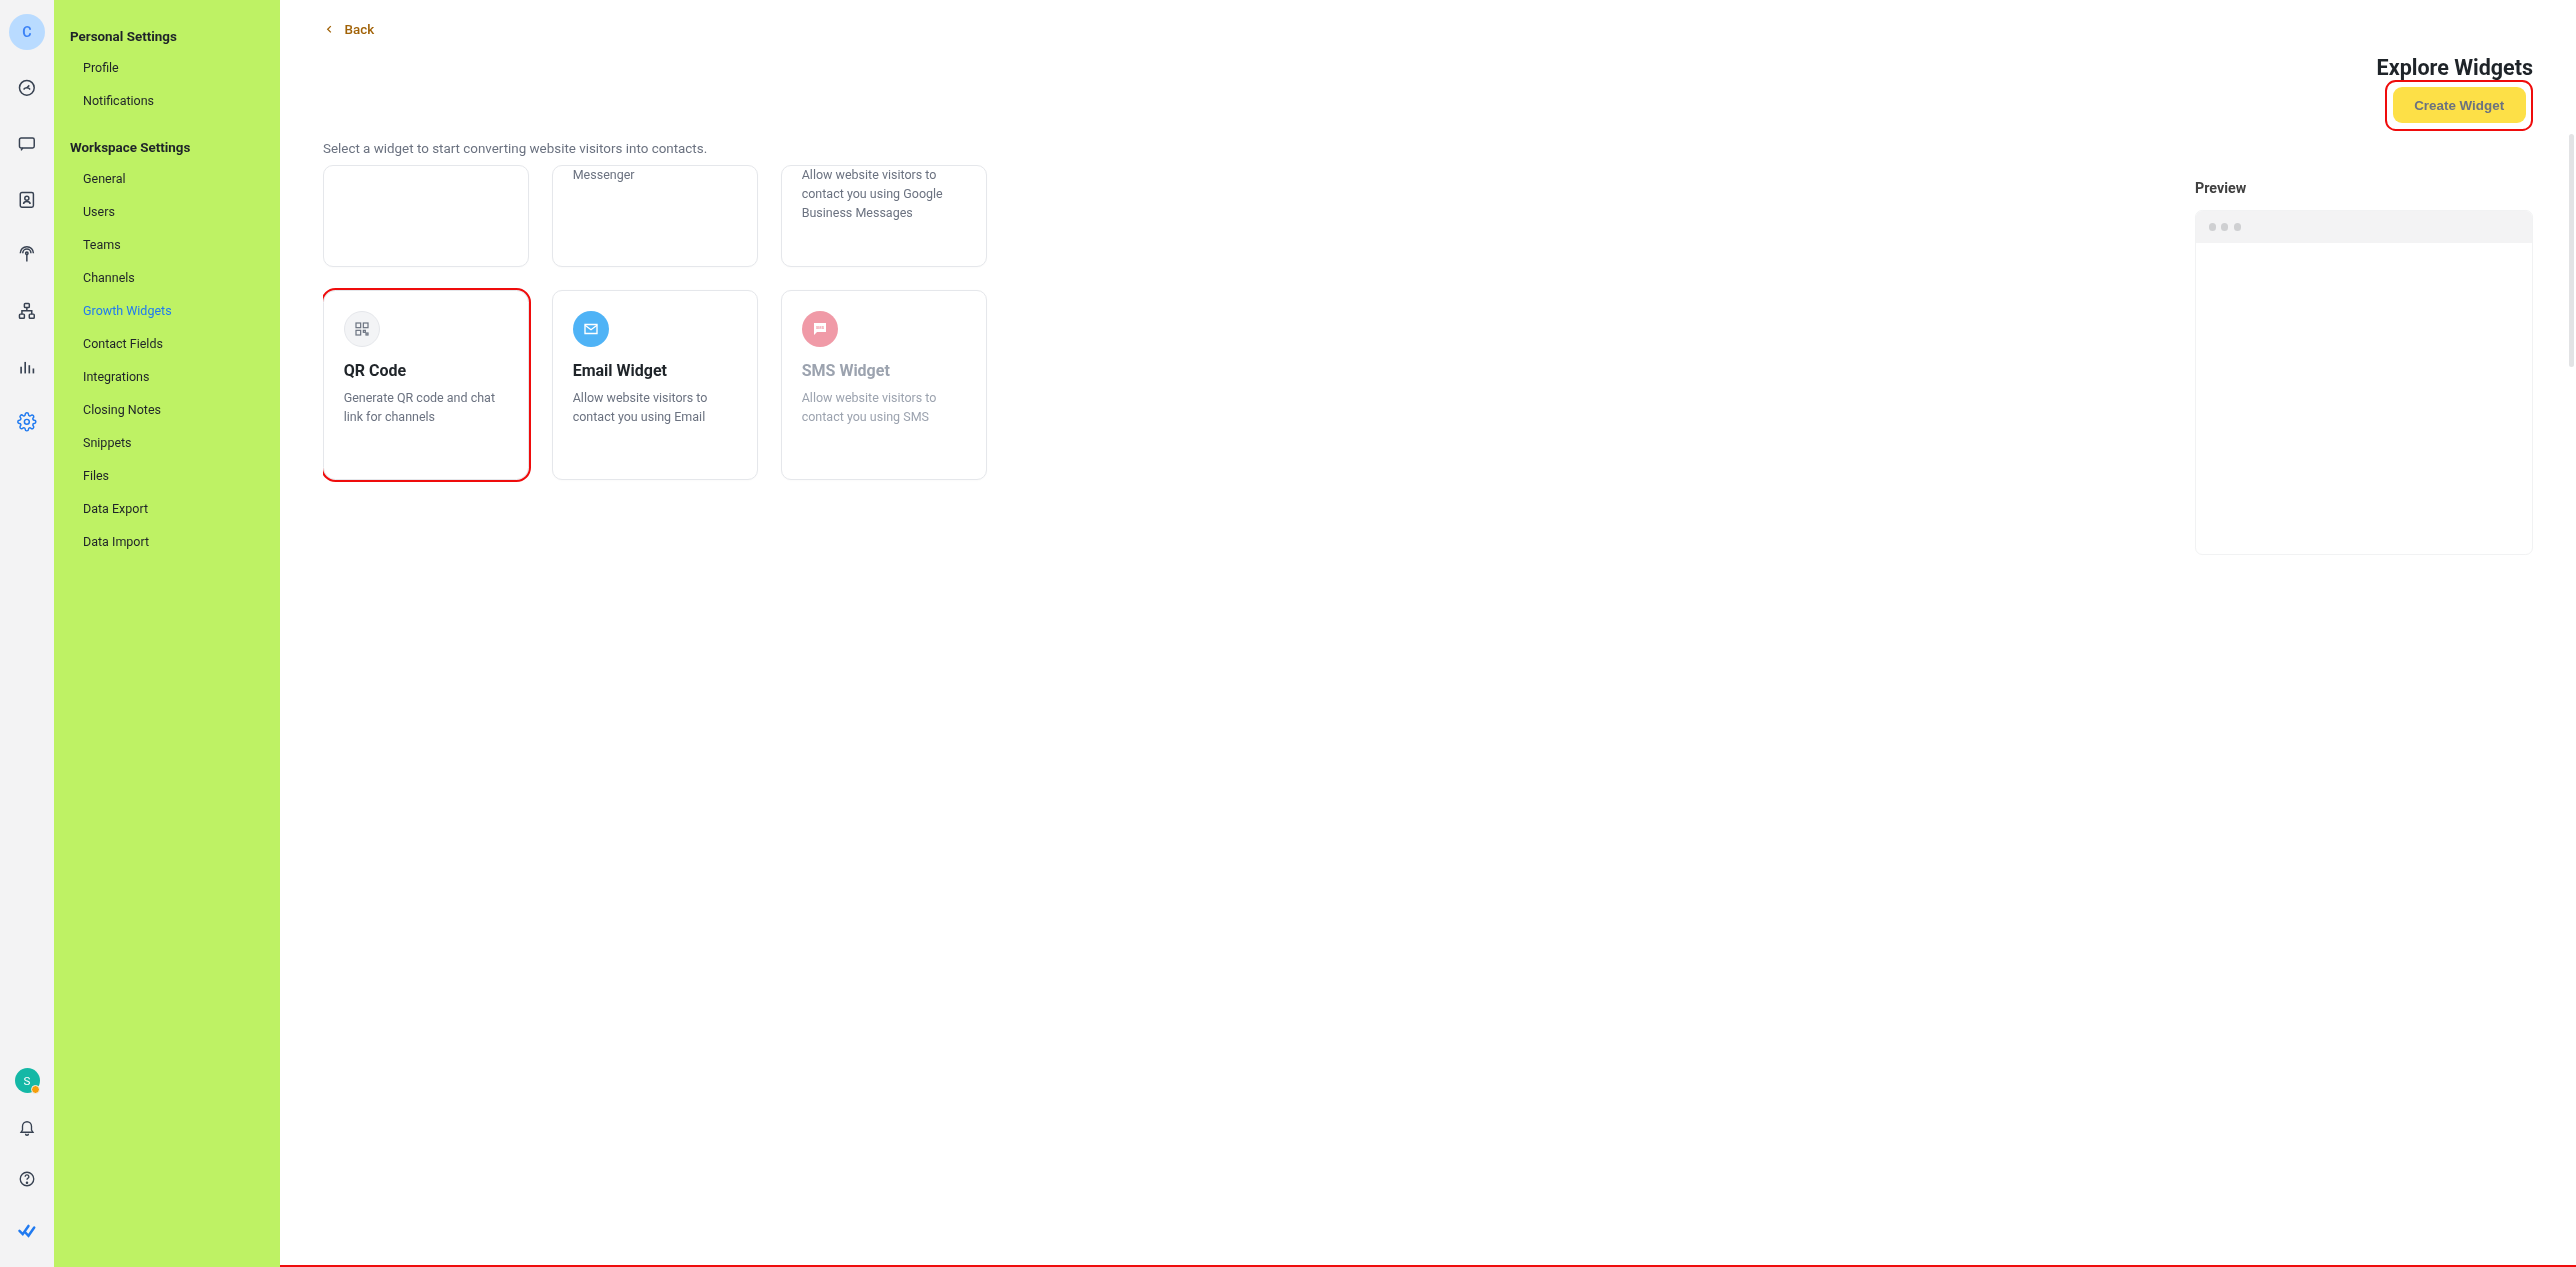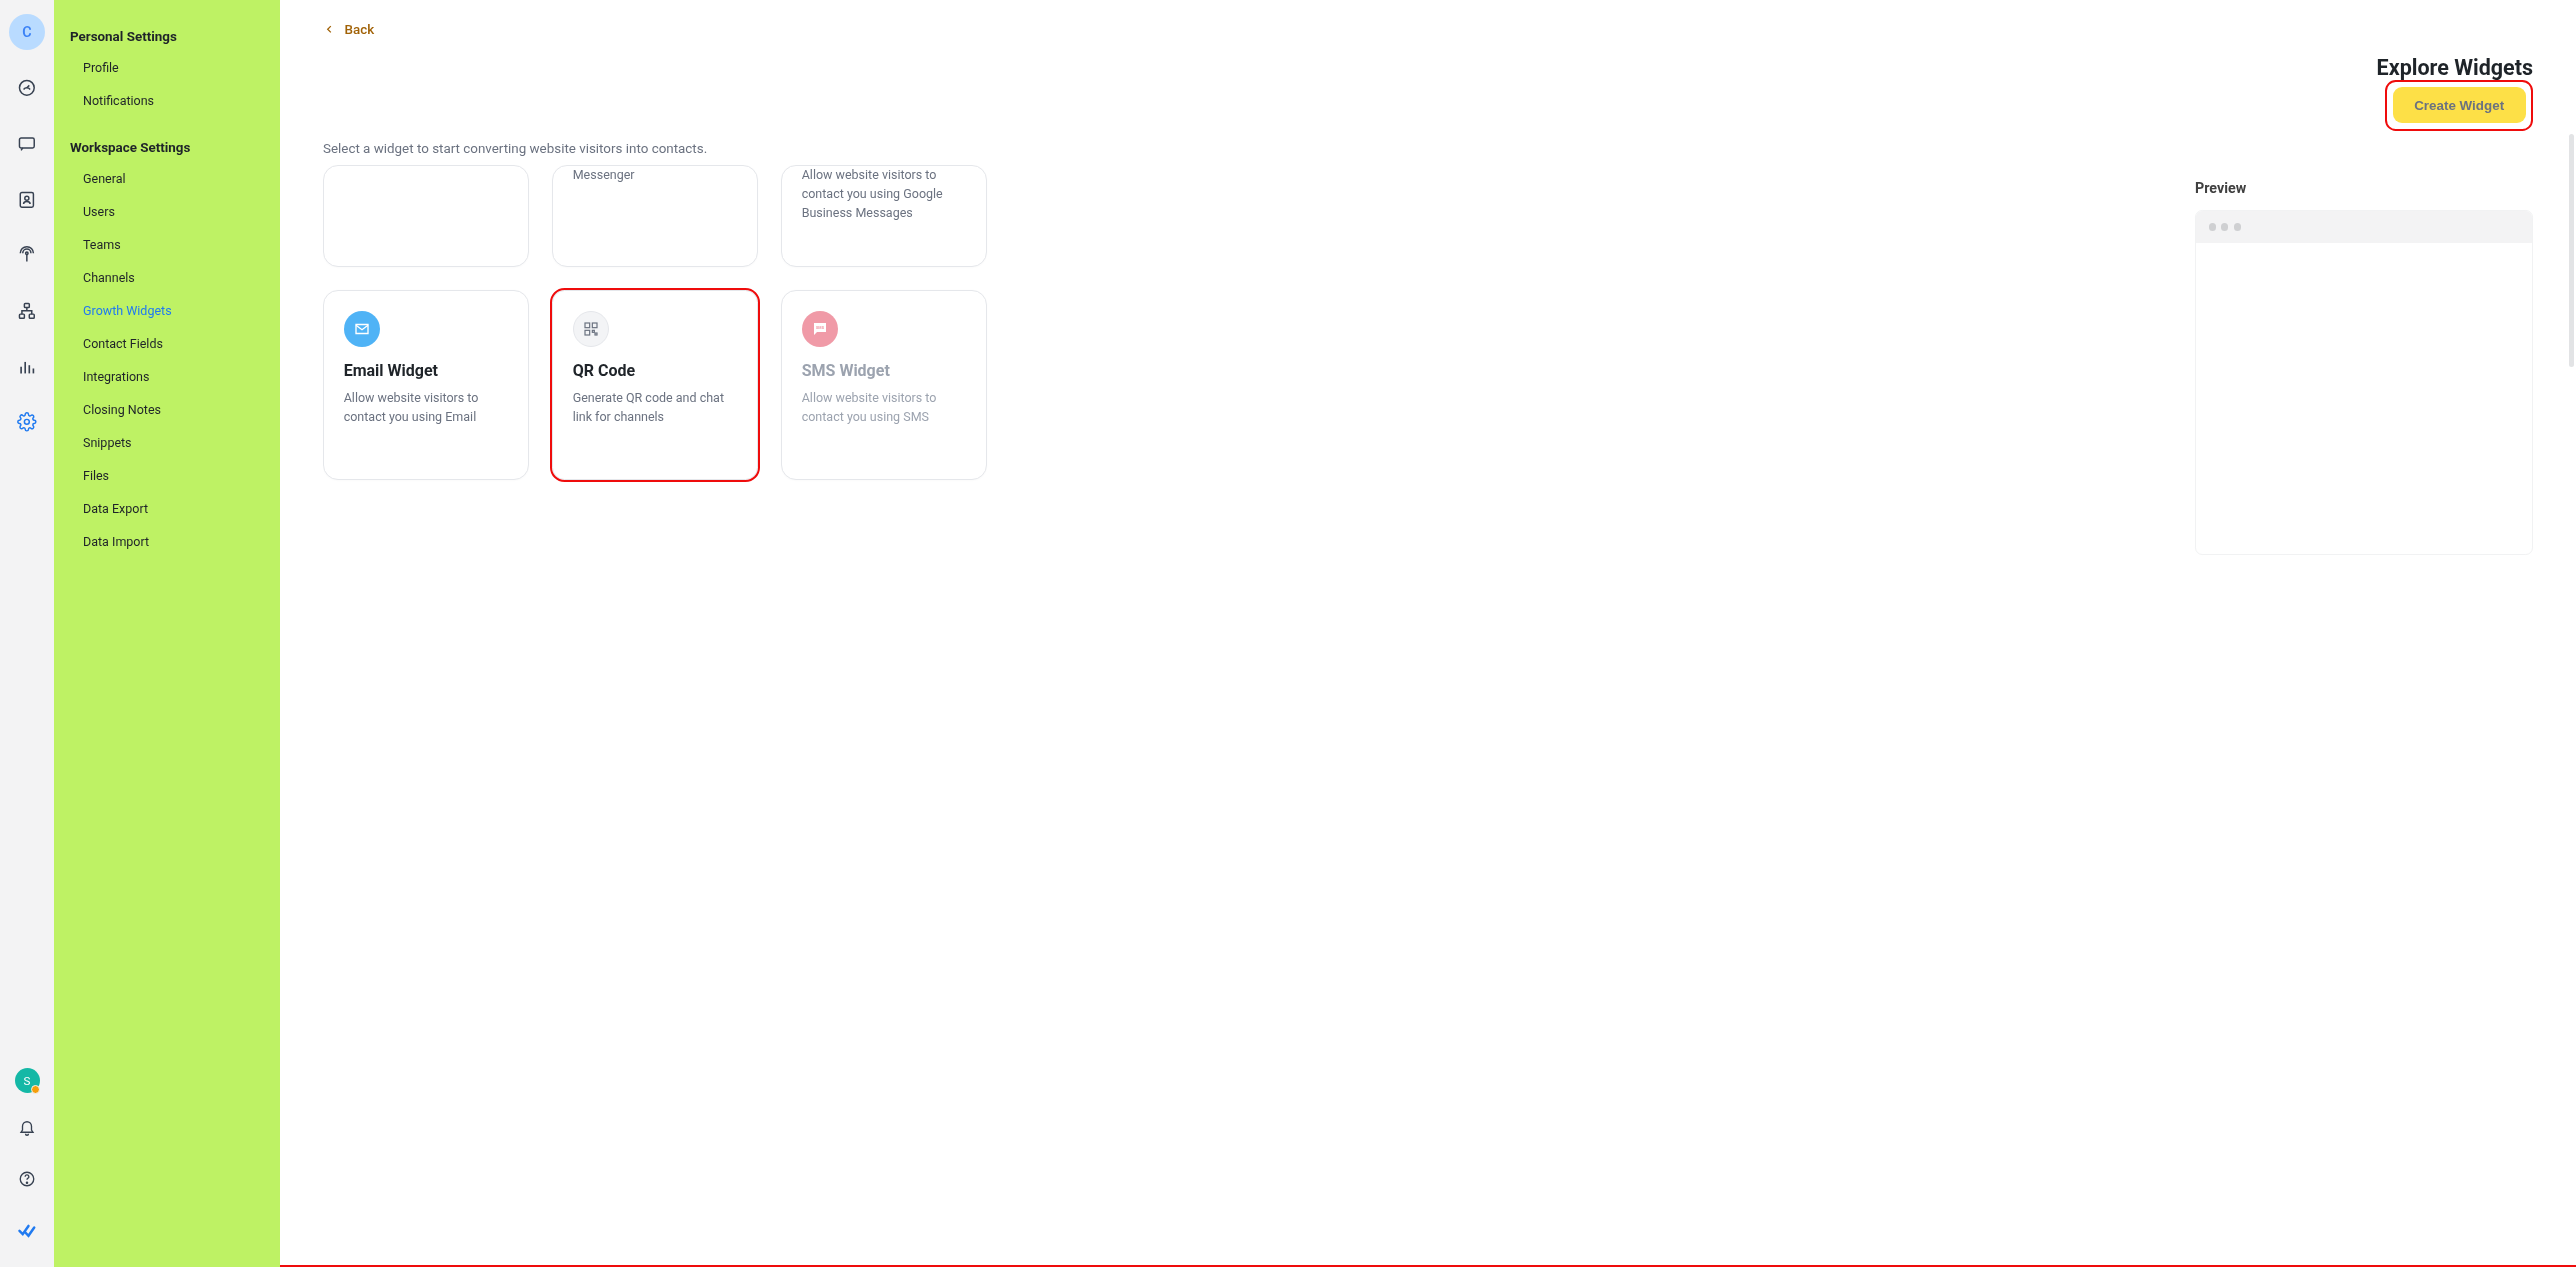--- a/index.html
+++ b/index.html
@@ -29,21 +29,21 @@
   .back { display:flex; align-items:center; gap:9px; color:#a16207; font-size:13.4px; font-weight:500; cursor:pointer; margin-bottom:18px; }
   .title-row { display:flex; justify-content:space-between; align-items:flex-end;flex-direction:column; }
   .page-title { font-size:21.5px; font-weight:700; color:#1f2429; }
   .subtitle { color:#6b7280; font-size:13.4px; margin-top:10.7px; }
   .create-btn-wrap { border:2.7px solid #ef0c0c; border-radius:10.7px; padding:5.4px; }
   .create-btn { background:#fde047; color:#6b7280; border:none; border-radius:9px; padding:10.7px 21.5px; font-size:13.4px; font-weight:600; cursor:default; }
 
   .content-row { flex:1; display:flex; padding: 0 43px 27px 43px; gap:36px; overflow:hidden; }
   .cards-col { flex:1; overflow-y:auto; padding-top:0; position:relative; }
   .cards-grid { display:grid; grid-template-columns: repeat(3, 206px); gap:23px; }
-  .card { border:0.9px solid #e5e7eb; border-radius:15px; padding:19.7px; background:#fff; cursor:pointer; min-height:190px; display:flex; flex-direction:column; box-shadow: 0 0.9px 1.8px rgba(0,0,0,0.02); }
+  .card { border:0.9px solid #e5e7eb; border-radius:10px; padding:19.7px; background:#fff; cursor:pointer; min-height:190px; display:flex; flex-direction:column; box-shadow: 0 0.9px 1.8px rgba(0,0,0,0.02); }
   .card.partial { min-height: auto; padding-top: 0; justify-content: flex-start; }
   .card .card-icon { width:36px; height:36px; border-radius:50%; display:flex; align-items:center; justify-content:center; margin-bottom:14.3px; }
   .card .card-title { font-weight:700; font-size:16px; color:#1f2429; margin-bottom:9px; }
   .card .card-desc { font-size:12.5px; color:#6b7280; line-height:1.5; }
   .card.disabled .card-title { color:#9ca3af; }
   .card.disabled .card-desc { color:#9ca3af; }
   .card.highlighted { outline:2.7px solid #ef0c0c; border-radius:12.5px; }
 
   .icon-blue { background:#4fb3f6; color:#fff; }
   .icon-light { background:#f3f4f6; color:#6b7280; }
@@ -187,45 +187,45 @@
           <div class="card partial" style="min-height:102px;">
             <div class="card-desc" style="min-height:36px;"></div>
           </div>
           <div class="card partial" style="min-height:102px;">
             <div class="card-desc">Messenger</div>
           </div>
           <div class="card partial" style="min-height:102px;">
             <div class="card-desc">Allow website visitors to contact you using Google Business Messages</div>
           </div>
 
-          <div class="card">
-            <div class="card-icon icon-blue">
-              <svg width="18" height="18" viewBox="0 0 24 24" fill="#fff">
-                  <path d="M4 6h16v12H4z" fill="none" stroke="#fff" stroke-width="1.8"></path>
-                  <path d="M4 7l8 6 8-6" fill="none" stroke="#fff" stroke-width="1.8"></path>
-                </svg>
-            </div>
-            <div class="card-title">Email Widget</div>
-            <div class="card-desc">Allow website visitors to contact you using Email</div>
-          </div>
-
           <div class="card highlighted">
             <div class="card-icon icon-light" style="border:0.9px solid #e5e7eb;">
               <svg width="16" height="16" viewBox="0 0 24 24" fill="none" stroke="#6b7280" stroke-width="1.8">
                   <rect x="3" y="3" width="7" height="7"></rect>
                   <rect x="14" y="3" width="7" height="7"></rect>
                   <rect x="3" y="14" width="7" height="7"></rect>
                   <rect x="14" y="14" width="3" height="3"></rect>
                   <rect x="18" y="18" width="3" height="3"></rect>
                 </svg>
             </div>
             <div class="card-title">QR Code</div>
             <div class="card-desc">Generate QR code and chat link for channels</div>
           </div>
 
+          <div class="card">
+            <div class="card-icon icon-blue">
+              <svg width="18" height="18" viewBox="0 0 24 24" fill="#fff">
+                  <path d="M4 6h16v12H4z" fill="none" stroke="#fff" stroke-width="1.8"></path>
+                  <path d="M4 7l8 6 8-6" fill="none" stroke="#fff" stroke-width="1.8"></path>
+                </svg>
+            </div>
+            <div class="card-title">Email Widget</div>
+            <div class="card-desc">Allow website visitors to contact you using Email</div>
+          </div>
+
 
           <div class="card disabled">
             <div class="card-icon icon-pink">
               <svg width="18" height="18" viewBox="0 0 24 24" fill="#fff">
                   <path d="M4 4h16v12H8l-4 4z"></path>
                   <text x="12" y="12.5" font-size="5" text-anchor="middle" fill="#f09aa7" font-weight="700">SMS</text>
                 </svg>
             </div>
             <div class="card-title">SMS Widget</div>
             <div class="card-desc">Allow website visitors to contact you using SMS</div>

